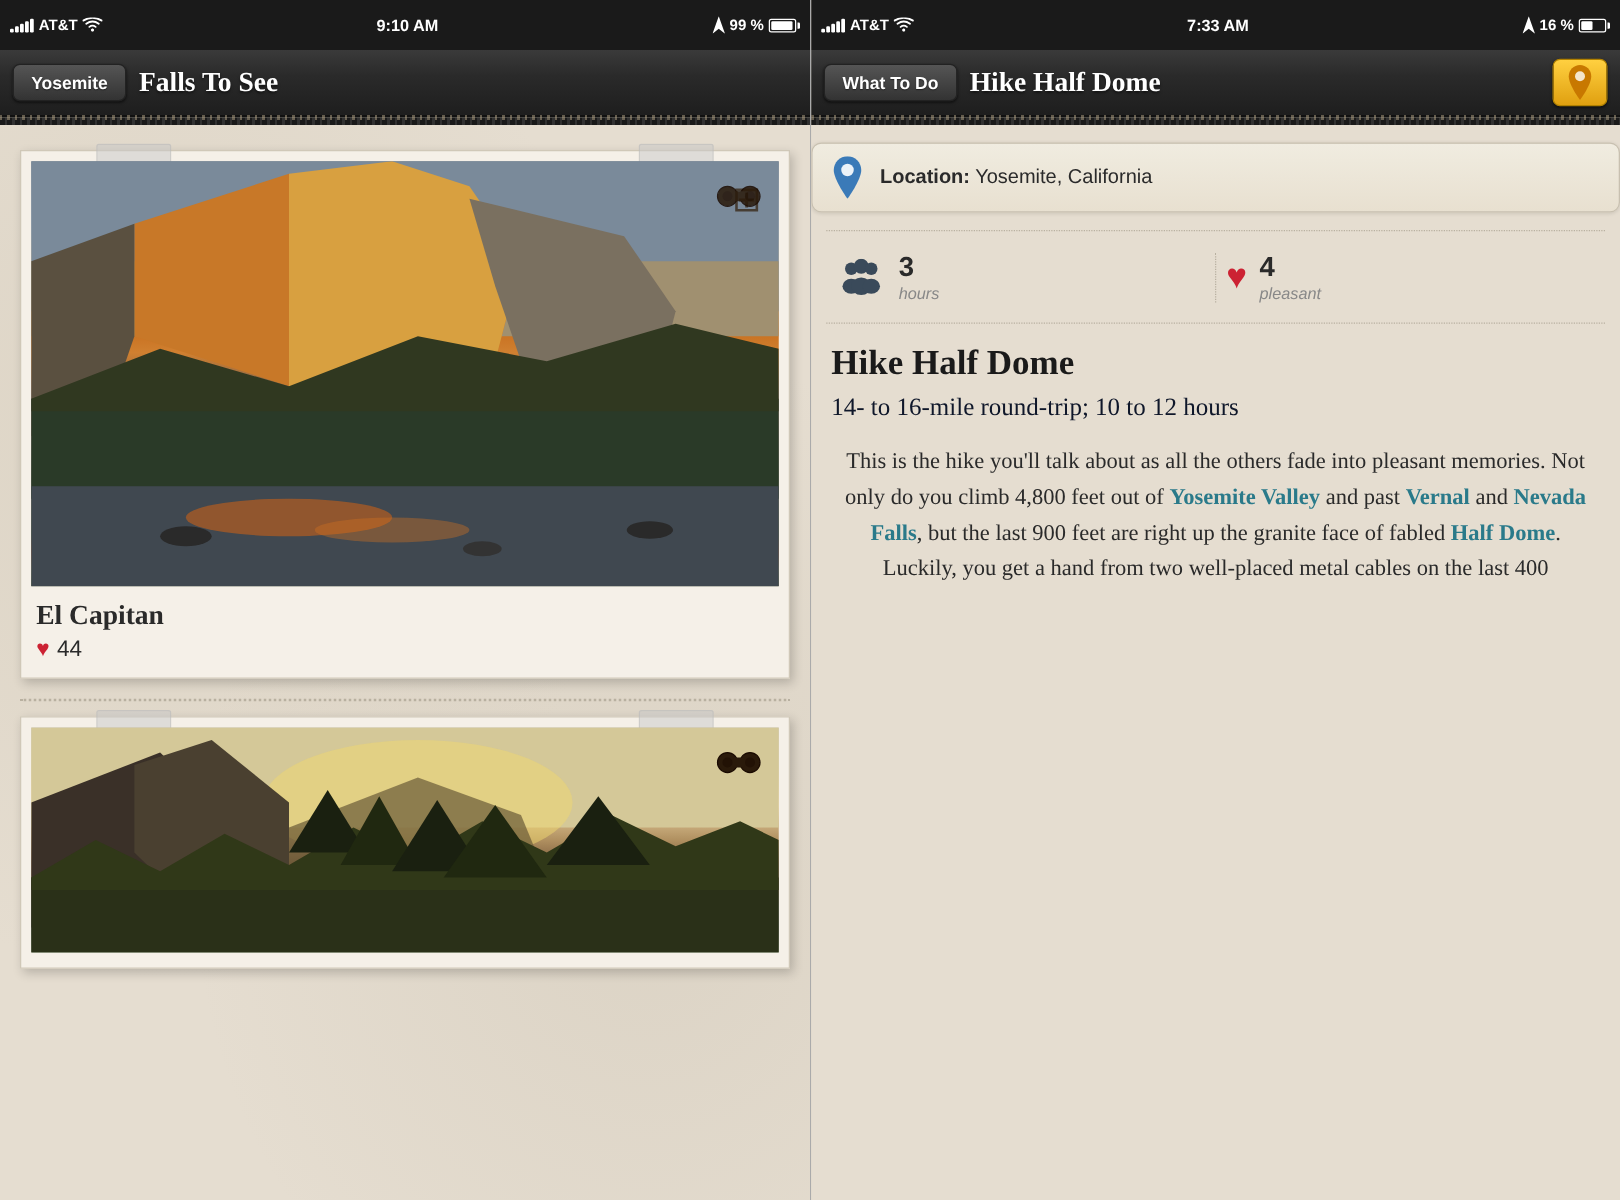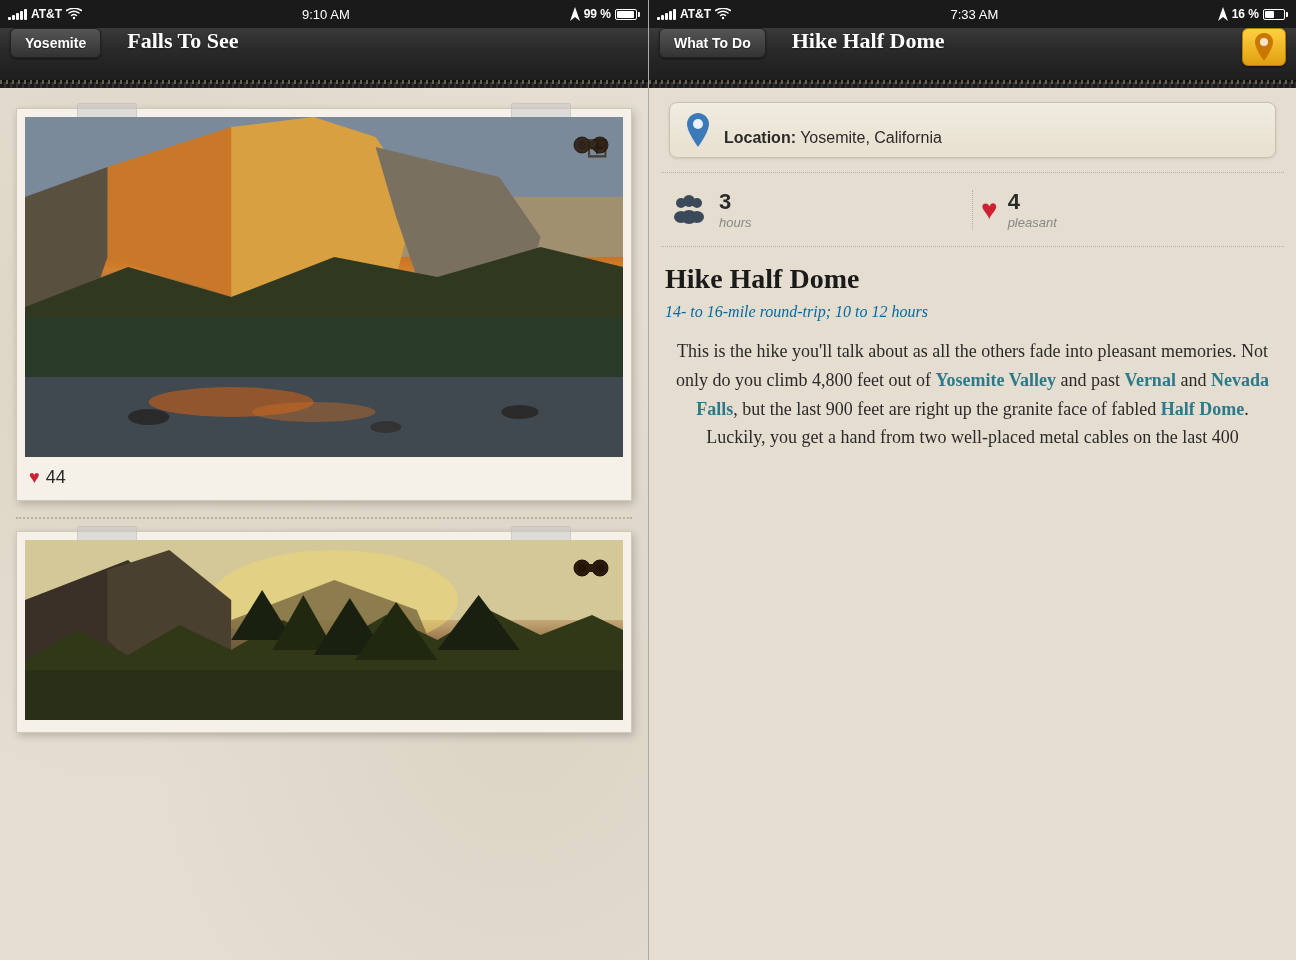--- a/index.html
+++ b/index.html
@@ -29,56 +29,56 @@
       height: 960px;
       display: flex;
       flex-direction: column;
       background: #e8e0d0;
       position: relative;
       border-left: 1px solid #aaa;
     }
 
     
     .status-bar {
-      height: 28px;
+      height: 40px;
       background: #1a1a1a;
       display: flex;
       align-items: center;
       justify-content: space-between;
       padding: 0 8px;
       color: #fff;
       font-size: 12px;
       font-family: -apple-system, Arial, sans-serif;
       font-weight: 600;
       flex-shrink: 0;
     }
     .status-left {
       display: flex;
       align-items: center;
       gap: 4px;
     }
     .status-center {
       font-size: 13px;
-      font-weight: 400;
+      font-weight: 700;
     }
     .status-right {
       display: flex;
       align-items: center;
       gap: 4px;
       font-size: 12px;
     }
 
     
     .nav-bar {
       height: 54px;
       background: linear-gradient(180deg, #3a3a3a 0%, #2a2a2a 40%, #1e1e1e 100%);
       display: flex;
-      align-items: flex-start;
+      align-items: center;
       padding: 0 10px;
-      gap: 26px;
+      gap: 10px;
       border-bottom: 2px solid #111;
       flex-shrink: 0;
       position: relative;
     }
     .nav-bar::after {
       content: '';
       position: absolute;
       bottom: -4px;
       left: 0; right: 0;
       height: 4px;
@@ -247,27 +247,27 @@
     
     .right-content {
       flex: 1;
       overflow: hidden;
       padding: 0;
       background: #e5ddd0;
     }
 
     
     .location-bar {
-      margin: 14px 20px;
+      margin: 14px 0;
       background: linear-gradient(180deg, #f0ece0 0%, #e8e0d0 100%);
       border: 1px solid #c8c0b0;
       border-radius: 8px;
       padding: 10px 14px;
       display: flex;
-      align-items: flex-end;
+      align-items: center;
       gap: 12px;
       box-shadow: 0 1px 3px rgba(0,0,0,0.1);
     }
 
     .location-text {
       font-size: 16px;
       color: #2a2a2a;
       font-family: -apple-system, Arial, sans-serif;
     }
 
@@ -330,23 +330,22 @@
 
     .article-title {
       font-size: 28px;
       font-weight: bold;
       color: #1a1a1a;
       font-family: Georgia, serif;
       margin-bottom: 8px;
     }
 
     .article-subtitle {
-      font-size: 16px;
-      color: #0369a1;
-      font-style: italic;
+      font-size: 20px;
+      color: #0f172a;
       font-family: Georgia, serif;
       margin-bottom: 16px;
     }
 
     .article-body {
       font-size: 18px;
       line-height: 1.6;
       color: #2a2a2a;
       font-family: Georgia, serif;
       text-align: center;
@@ -494,20 +493,21 @@
           <svg width="36" height="26" viewBox="0 0 36 26">
             <circle cx="9" cy="14" r="8" fill="#2a1a0a" stroke="#1a0a00" stroke-width="1"></circle>
             <circle cx="27" cy="14" r="8" fill="#2a1a0a" stroke="#1a0a00" stroke-width="1"></circle>
             <rect x="13" y="10" width="10" height="8" rx="2" fill="#2a1a0a"></rect>
             <circle cx="9" cy="14" r="4" fill="#1a0a00" opacity="0.5"></circle>
             <circle cx="27" cy="14" r="4" fill="#1a0a00" opacity="0.5"></circle>
           </svg>
         </div>
       </div>
       <div class="card-info">
+        <div class="card-title">El Capitan</div>
         <div class="card-favorites">
           <span class="heart-icon">♥</span>
           <span class="favorites-count">44</span>
         </div>
       </div>
     </div>
 
     <hr class="dotted-divider">
 
     <div class="photo-card">

